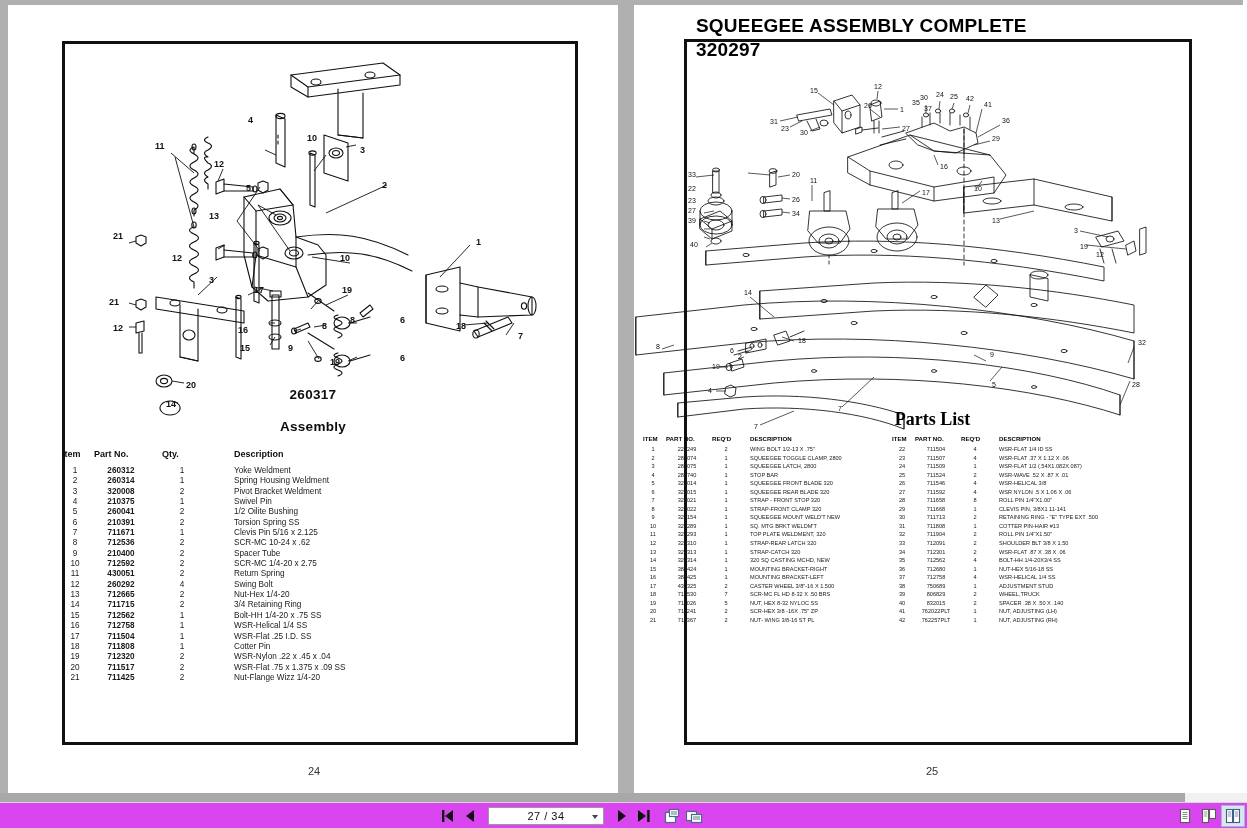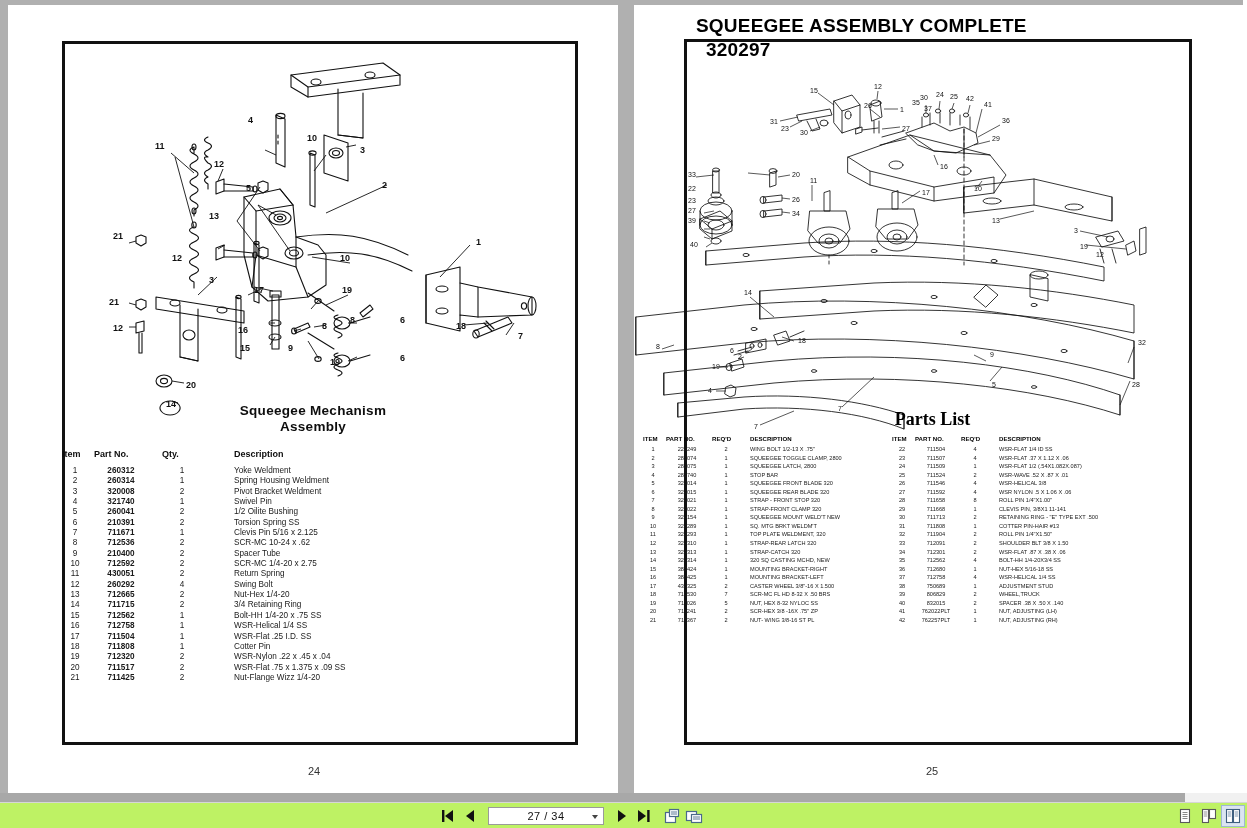--- a/index.html
+++ b/index.html
@@ -150,21 +150,21 @@
     position: absolute; left: 0; top: 793px; width: 1247px; height: 9px;
     background: #f1f1f1;
   }
   #hscroll .thumb {
     position: absolute; left: 0; top: 0; height: 9px; width: 1190px;
     background: #a8a8a8;
   }
   #toolbar {
     position: absolute; left: 0; top: 802px;
     width: 1247px; height: 26px;
-    background: #bef264;
+    background: #d946ef;
     border-top: 1px solid #d6d6d6;
     display: flex; align-items: center;
   }
   .tb-center {
     position: absolute; left: 437px; top: 0; height: 26px;
     display: flex; align-items: center; gap: 0;
   }
   .tb-btn {
     width: 22px; height: 22px;
     display: flex; align-items: center; justify-content: center;
@@ -400,21 +400,21 @@
           <text x="448" y="324">18</text>
           <text x="510" y="334">7</text>
           <text x="178" y="383">20</text>
           <text x="158" y="402">14</text>
           <text x="101" y="300">21</text>
           <text x="201" y="278">3</text>
           <text x="105" y="326">12</text>
         </g>
       </svg>
 
-      <div id="lp-t2" class="lp-title">Squeegee  Mechanism</div>
+      <div id="lp-t1" class="lp-title">260317</div>
       <div id="lp-t3" class="lp-title">Assembly</div>
 
       <table class="parts-l">
         <thead>
           <tr>
             <th class="c-item">Item</th>
             <th class="c-pn">Part No.</th>
             <th class="c-qty">Qty.</th>
             <th class="c-desc">Description</th>
           </tr>
@@ -433,21 +433,21 @@
               <td class="c-desc">Spring Housing Weldment</td>
             </tr>
             <tr>
               <td class="c-item">3</td>
               <td class="c-pn">320008</td>
               <td class="c-qty">2</td>
               <td class="c-desc">Pivot Bracket Weldment</td>
             </tr>
             <tr>
               <td class="c-item">4</td>
-              <td class="c-pn">321740</td>
+              <td class="c-pn">210375</td>
               <td class="c-qty">1</td>
               <td class="c-desc">Swivel Pin</td>
             </tr>
             <tr>
               <td class="c-item">5</td>
               <td class="c-pn">260041</td>
               <td class="c-qty">2</td>
               <td class="c-desc">1/2 Oilite Bushing</td>
             </tr>
             <tr>
@@ -549,21 +549,21 @@
           </tbody>
       </table>
 
       <div id="pnum-left" class="page-num">24</div>
     </div>
 
     <div id="page-right" class="page">
       <div id="frame-right" class="page-frame"></div>
 
       <div class="rp-title" id="rp-t1" style="left:62px;">SQUEEGEE ASSEMBLY COMPLETE</div>
-      <div class="rp-title" id="rp-t2" style="left:72px;">320297</div>
+      <div class="rp-title" id="rp-t2" style="left:62px;">320297</div>
 
       <svg class="diagram" width="613" height="788" viewBox="0 0 613 788">
         <g fill="none" stroke="#111" stroke-width="0.85" stroke-linejoin="round" stroke-linecap="round">
 
           <path d="M200 96 L218 90 L226 100 L226 122 L208 128 L200 118 Z"></path>
           <path d="M200 96 L208 106 L226 100 M208 106 L208 128"></path>
           <ellipse cx="214" cy="110" rx="3" ry="4"></ellipse>
           <path d="M236 100 L246 96 L248 112 L238 116 Z"></path>
           <ellipse cx="242" cy="98" rx="5" ry="3"></ellipse>
           <path d="M240 116 L240 128 M245 116 L245 128"></path>

